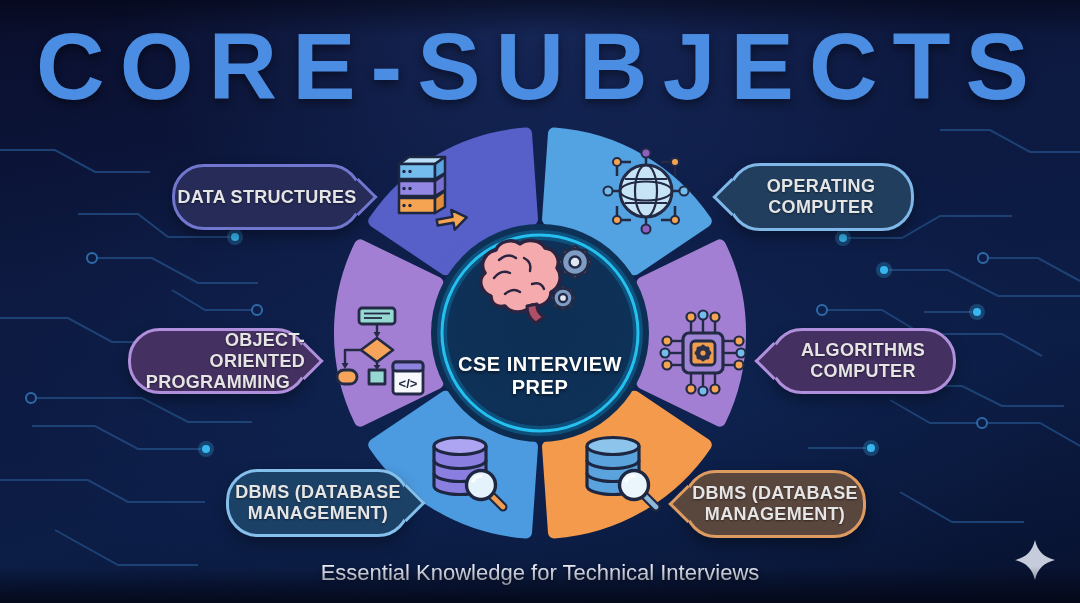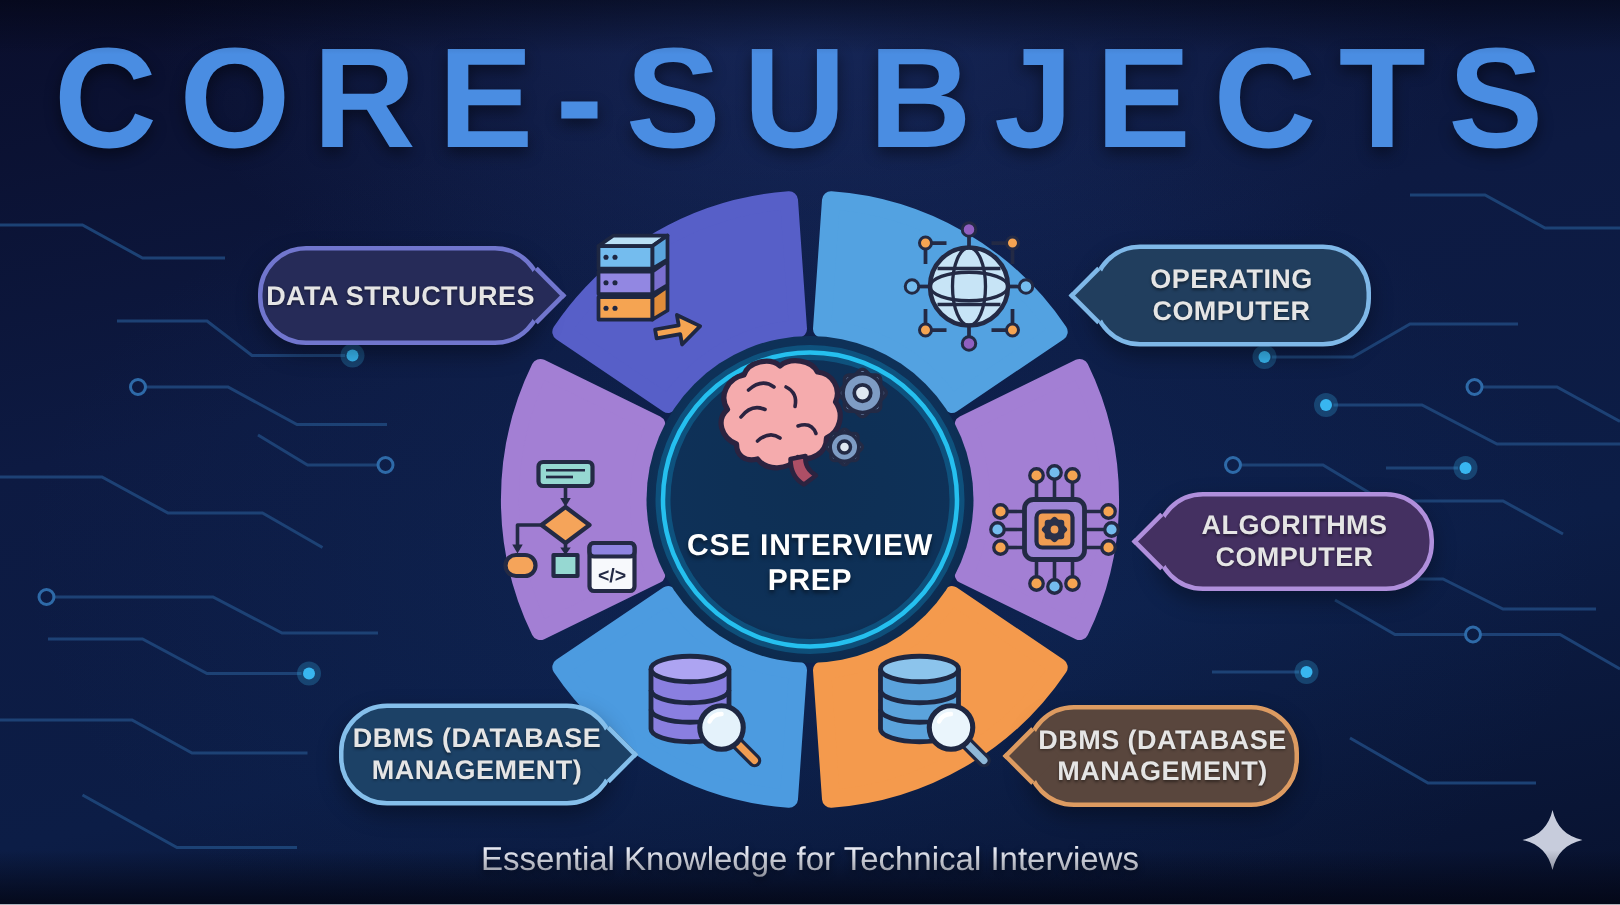--- a/index.html
+++ b/index.html
@@ -284,20 +284,25 @@
     <span class="tail tail-r"></span>
     <span class="line">DATA STRUCTURES</span>
   </div>
 
   <div class="pill bluepill" style="left:728px;top:163px;width:180px;height:62px">
     <span class="tail tail-l"></span>
     <span class="line">OPERATING</span>
     <span class="line">COMPUTER</span>
   </div>
 
+  <div class="pill purplepill" style="left:128px;top:328px;width:174px;height:60px">
+    <span class="tail tail-r"></span>
+    <span class="line">OBJECT-ORIENTED</span>
+    <span class="line">PROGRAMMING</span>
+  </div>
 
   <div class="pill purplepill" style="left:770px;top:328px;width:180px;height:60px">
     <span class="tail tail-l"></span>
     <span class="line">ALGORITHMS</span>
     <span class="line">COMPUTER</span>
   </div>
 
   <div class="pill lbluepill" style="left:226px;top:469px;width:178px;height:62px">
     <span class="tail tail-r"></span>
     <span class="line">DBMS (DATABASE</span>

